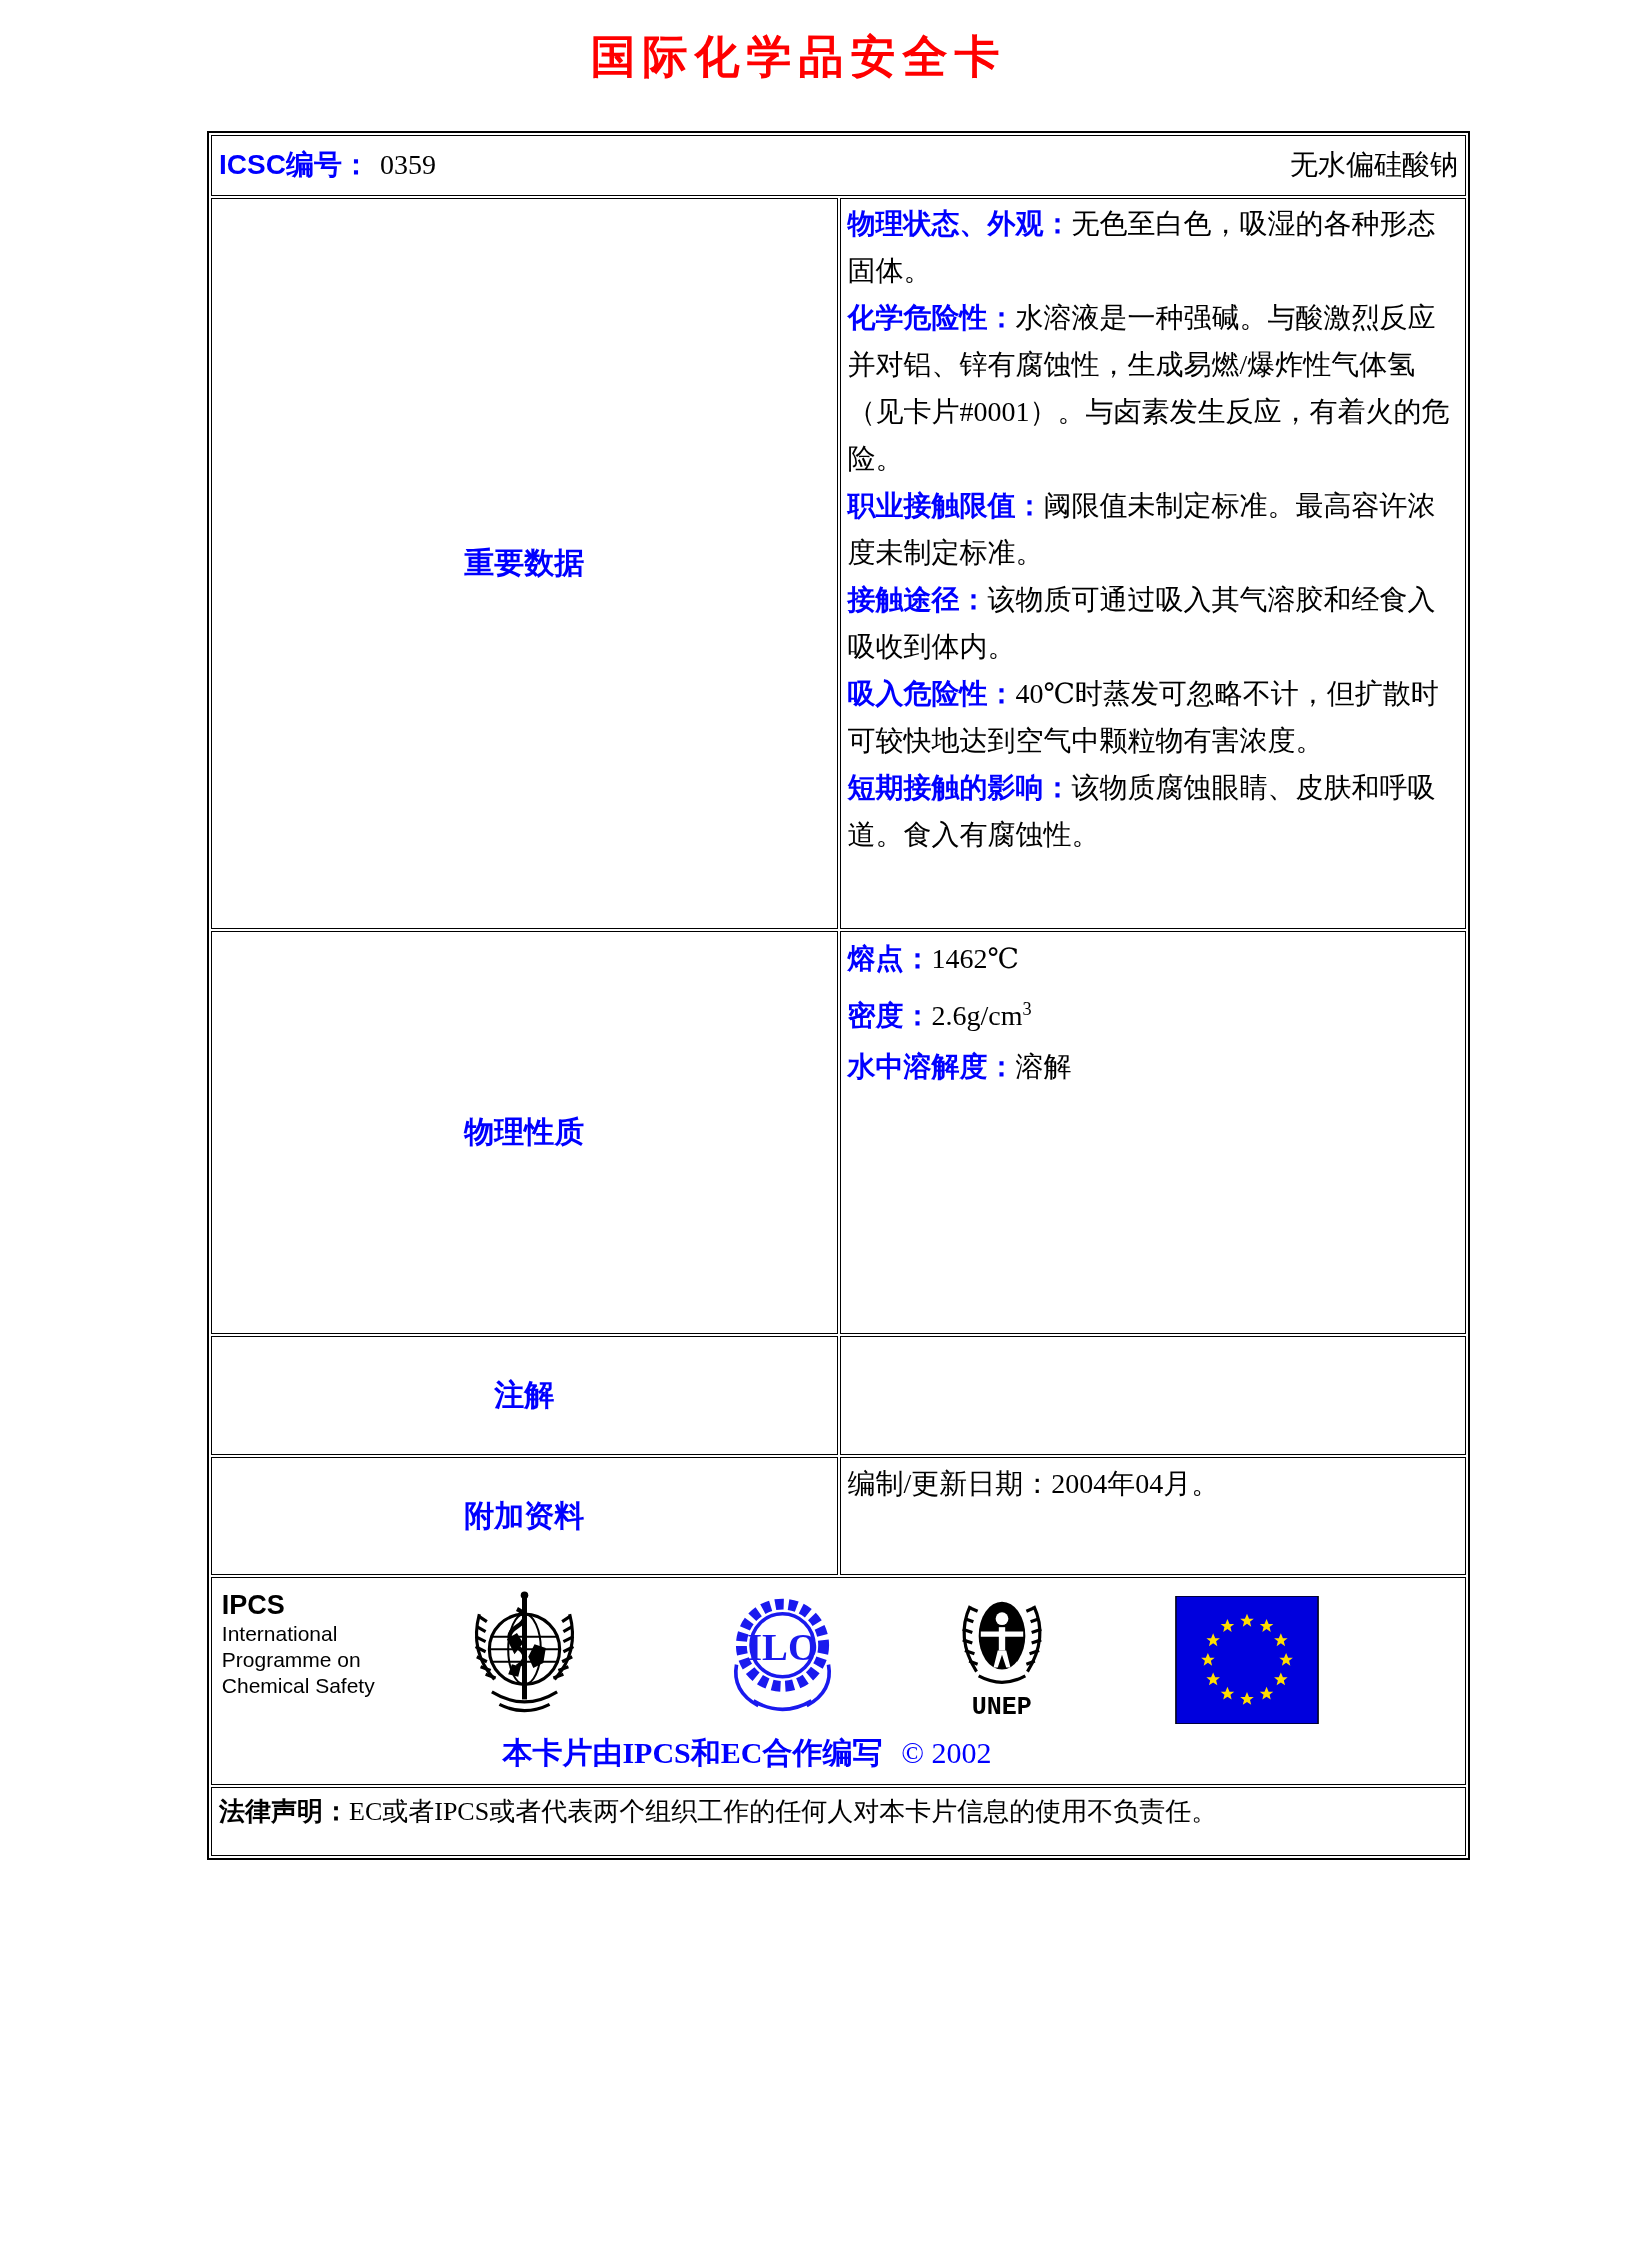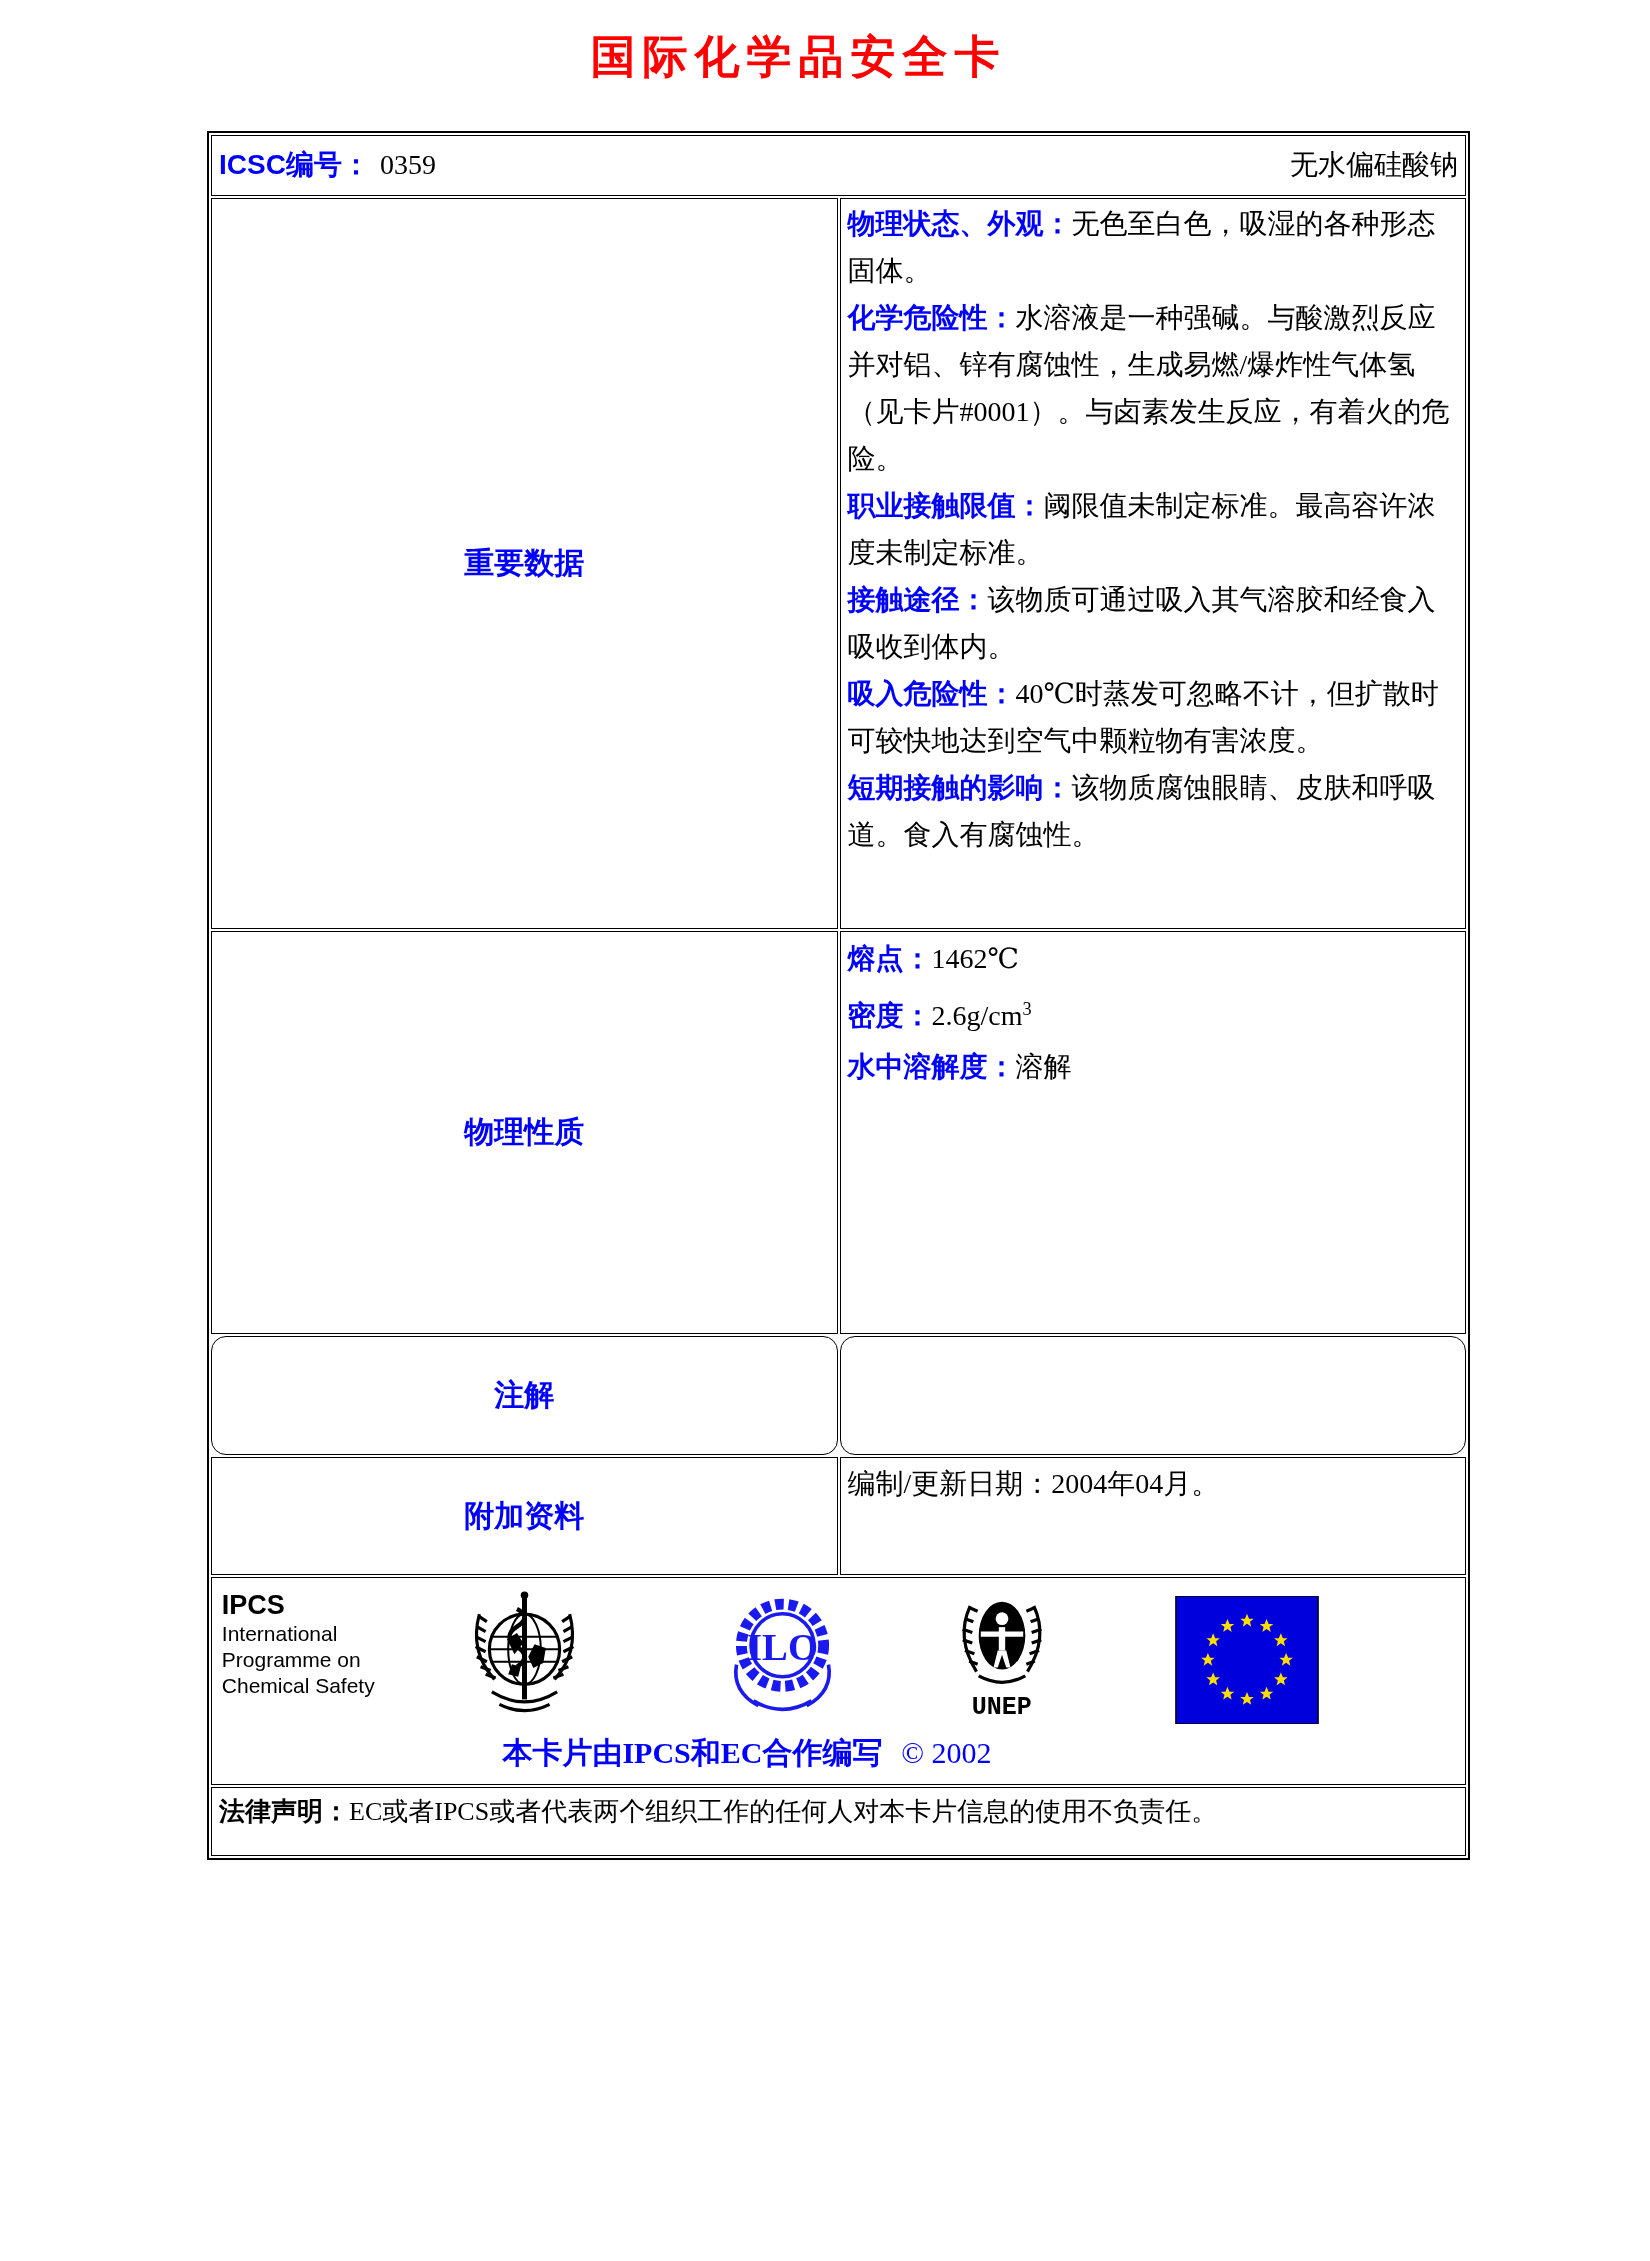--- a/index.html
+++ b/index.html
@@ -12,21 +12,21 @@
         border-collapse:separate;border-spacing:2.1px;border:2.1px solid #000;background:#fff;table-layout:fixed;}
   td{border:1.4px solid #000;background:#fff;vertical-align:top;padding:1.4px 7px;overflow:hidden;}
   td.lab{width:176px;text-align:center;vertical-align:middle;}
   .lab-text{color:#0000ff;font-weight:bold;font-size:30px;
         font-family:"Liberation Sans","DejaVu Sans",sans-serif;}
   .hdr-cell{height:56px;vertical-align:middle;}
   .hdr-flex{display:flex;justify-content:space-between;align-items:center;font-size:28px;}
   .hdr-left .k{color:#0000ff;font-weight:bold;font-family:"Liberation Sans","DejaVu Sans",sans-serif;}
   .hdr-left .v{margin-left:10px;}
   .c1{height:726px;} .c2{height:399px;} .c3{height:113px;}
-  .c4{height:114px;border-radius:15px;} .c5{height:113px;} .cf{height:203px;} .cl{height:65px;}
+  .c4{height:114px;} .c5{height:113px;} .cf{height:203px;} .cl{height:65px;}
   .item{font-size:28px;line-height:47px;margin:0;}
   .item .k{color:#0000ff;font-weight:bold;font-family:"Liberation Sans","DejaVu Sans",sans-serif;}
   .phys .item{line-height:51px;}
   sup{font-size:18.3px;}
   .footer-wrap{position:relative;height:100%;}
   .footer-flex{display:flex;align-items:flex-start;padding-top:10px;}
   .ipcs-block{width:211px;font-family:"Liberation Sans","DejaVu Sans",sans-serif;padding-left:2.8px;}
   .ipcs-acr{font-size:27px;font-weight:bold;line-height:32px;}
   .ipcs-line{font-size:21px;line-height:26px;}
   .logo{flex:0 0 auto;}

